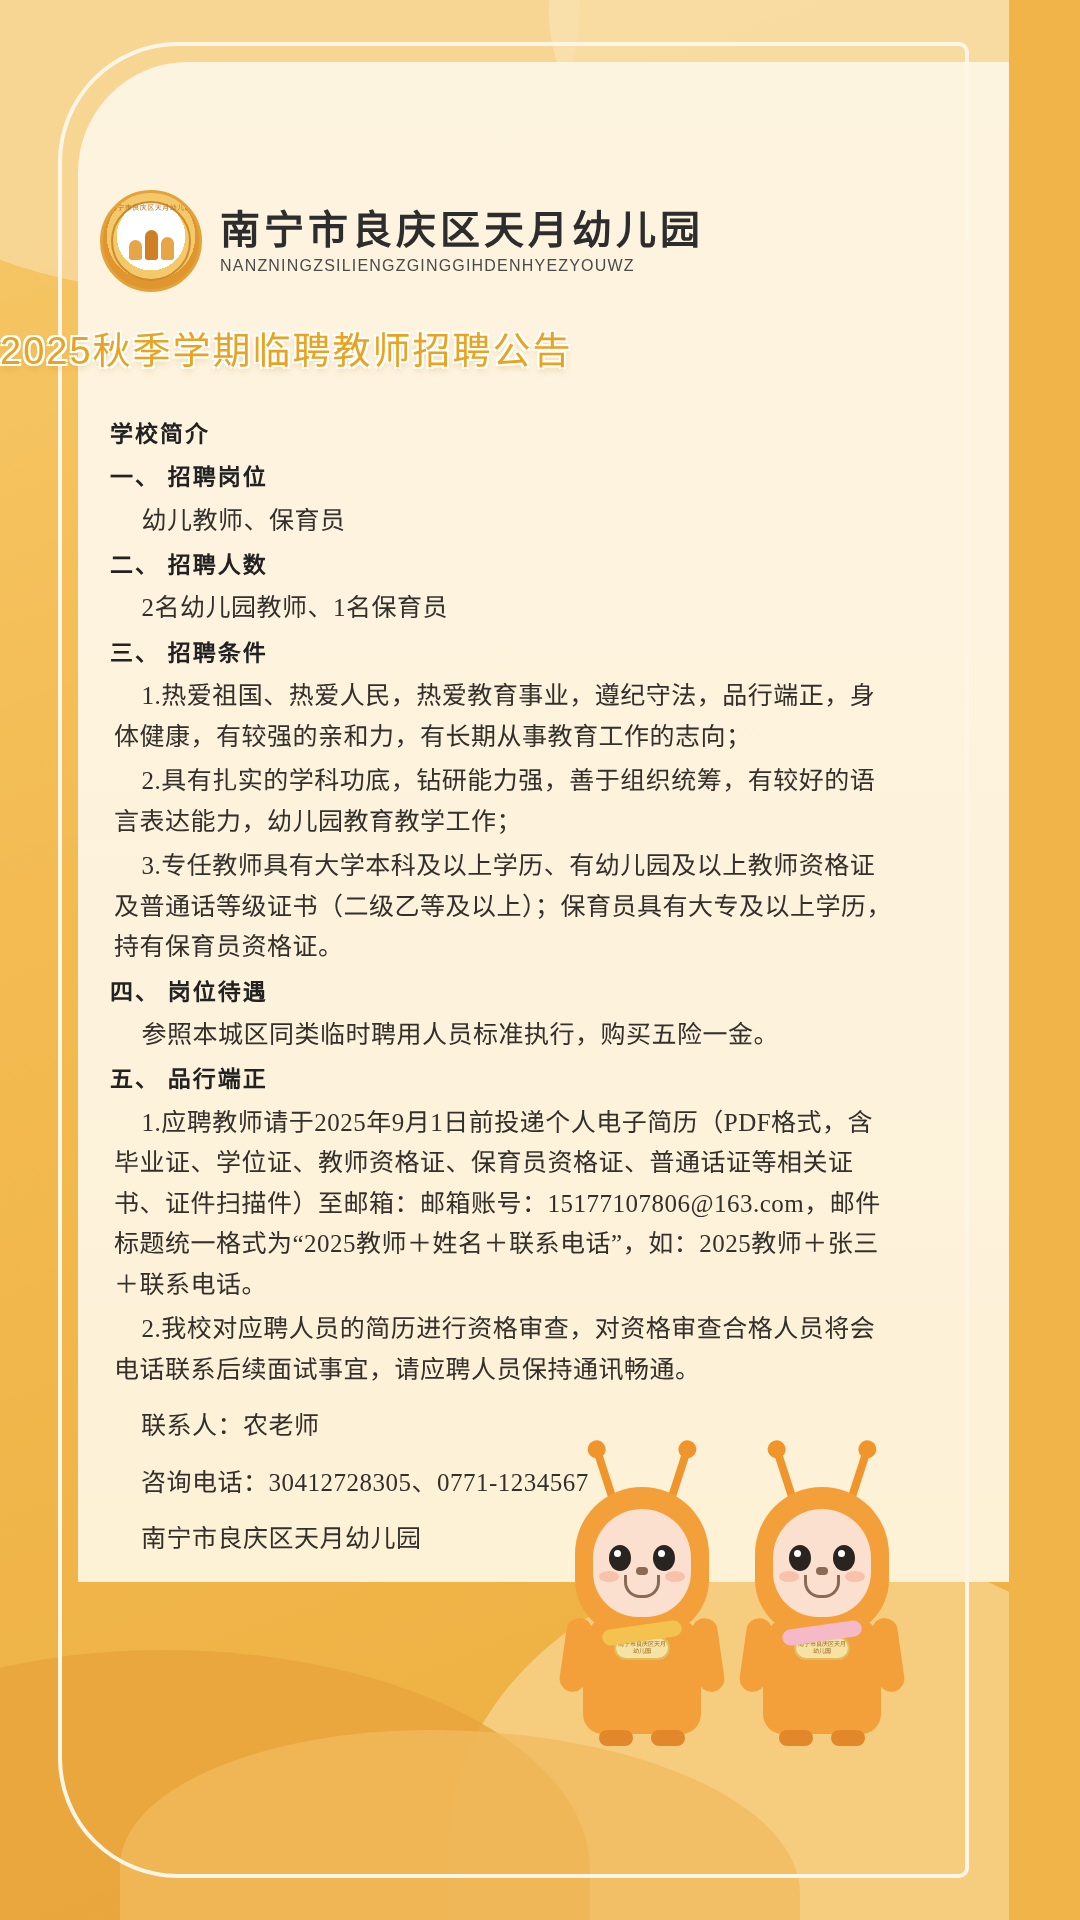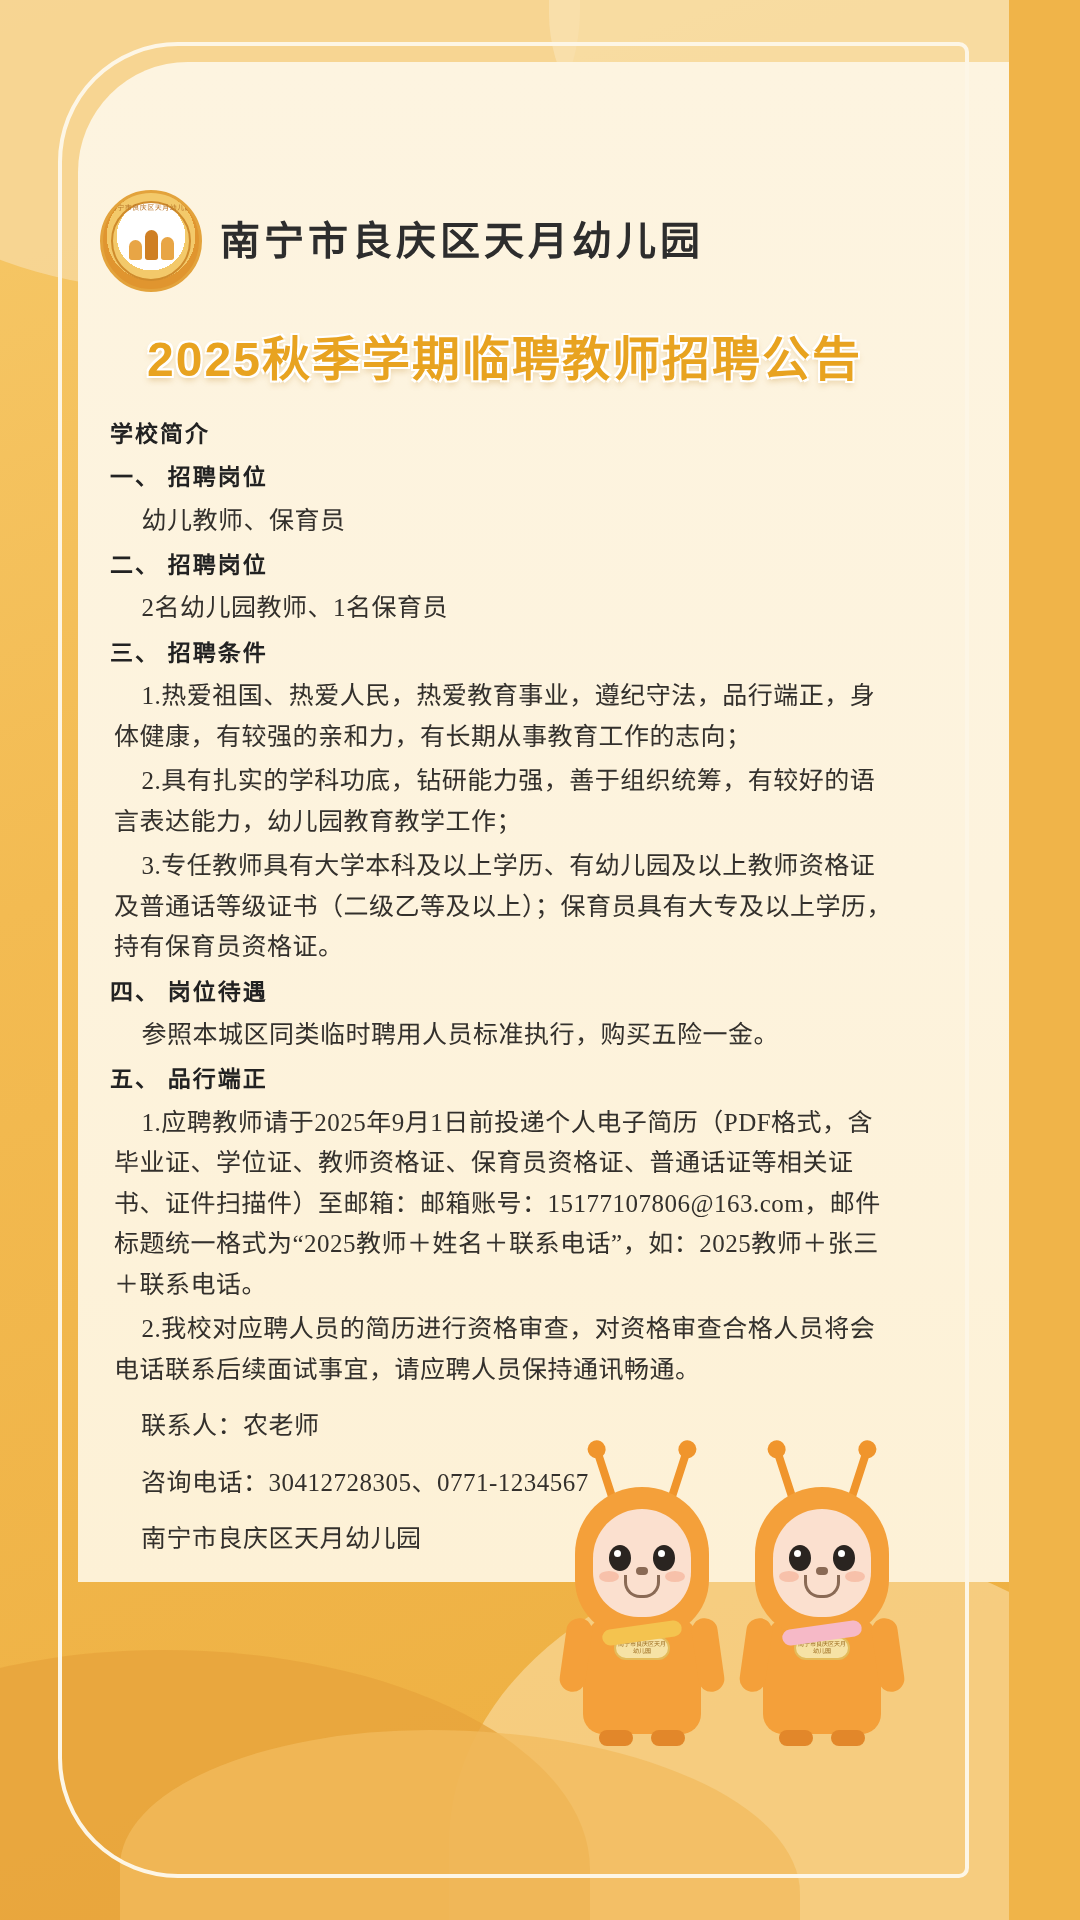--- a/index.html
+++ b/index.html
@@ -157,24 +157,24 @@
     letter-spacing: 1.2px;
     color: #4a4a4a;
     margin-top: 4px;
   }
 
   
   .main-title {
     position: absolute;
     left: 0; right: 0;
     top: 320px;
-    text-align: center;
+    text-align: left;
     font-family: "Liberation Sans", sans-serif;
-    font-weight: bold;
-    font-size: 48px;
+    font-weight: normal;
+    font-size: 38px;
     letter-spacing: 2px;
     color: #e8a320;
     text-shadow:
       -2px -2px 0 #ffffff,
       2px -2px 0 #ffffff,
       -2px 2px 0 #ffffff,
       2px 2px 0 #ffffff,
       0 4px 6px rgba(190,130,30,.35);
   }
 
@@ -395,32 +395,33 @@
       <div class="logo-ring"></div>
       <div class="logo-micro-text">南宁市良庆区天月幼儿园</div>
       <div class="logo-mark">
           <i></i>
           <i></i>
           <i></i>
         </div>
     </div>
     <div class="school-names">
       <div class="school-cn">南宁市良庆区天月幼儿园</div>
+      <div class="school-en">NANZNINGZSILIENGZGINGGIHDENHYEZYOUWZ</div>
     </div>
   </div>
 
   <div class="main-title">2025秋季学期临聘教师招聘公告</div>
 
   <div class="content">
     <div class="sec-head">学校简介</div>
 
     <div class="sec-head">一、 招聘岗位</div>
     <p class="sub">幼儿教师、保育员</p>
 
-    <div class="sec-head">二、 招聘岗位</div>
+    <div class="sec-head">二、 招聘人数</div>
     <p class="sub">2名幼儿园教师、1名保育员</p>
 
     <div class="sec-head">三、 招聘条件</div>
     <p class="sub">1.热爱祖国、热爱人民，热爱教育事业，遵纪守法，品行端正，身体健康，有较强的亲和力，有长期从事教育工作的志向；</p>
     <p class="sub">2.具有扎实的学科功底，钻研能力强，善于组织统筹，有较好的语言表达能力，幼儿园教育教学工作；</p>
     <p class="sub">3.专任教师具有大学本科及以上学历、有幼儿园及以上教师资格证及普通话等级证书（二级乙等及以上）；保育员具有大专及以上学历，持有保育员资格证。</p>
 
     <div class="sec-head">四、 岗位待遇</div>
     <p class="sub">参照本城区同类临时聘用人员标准执行，购买五险一金。</p>
 

